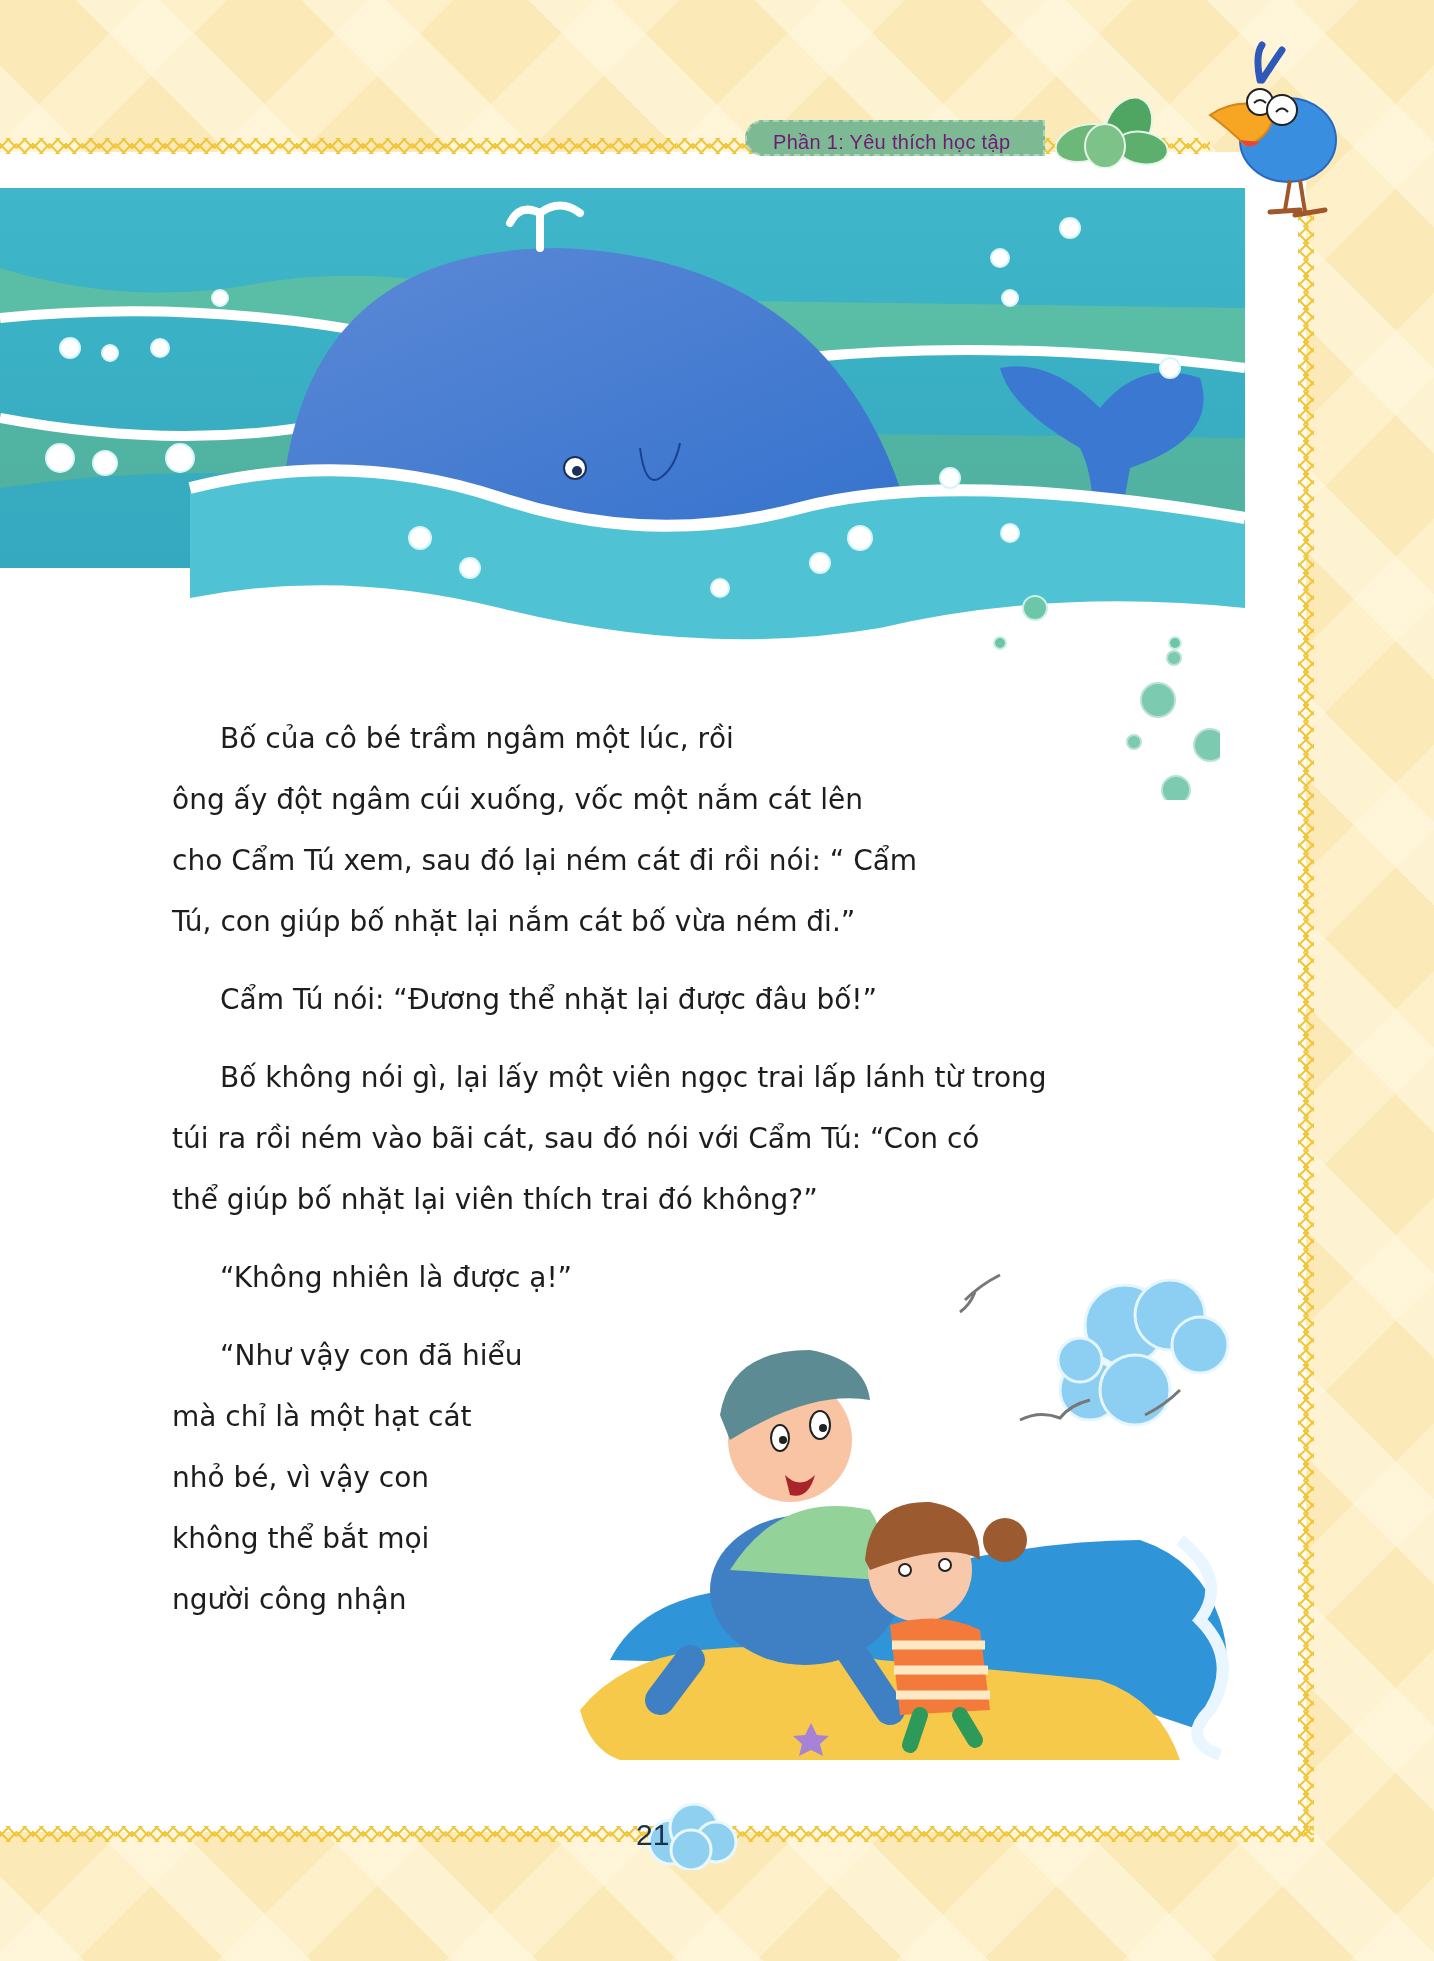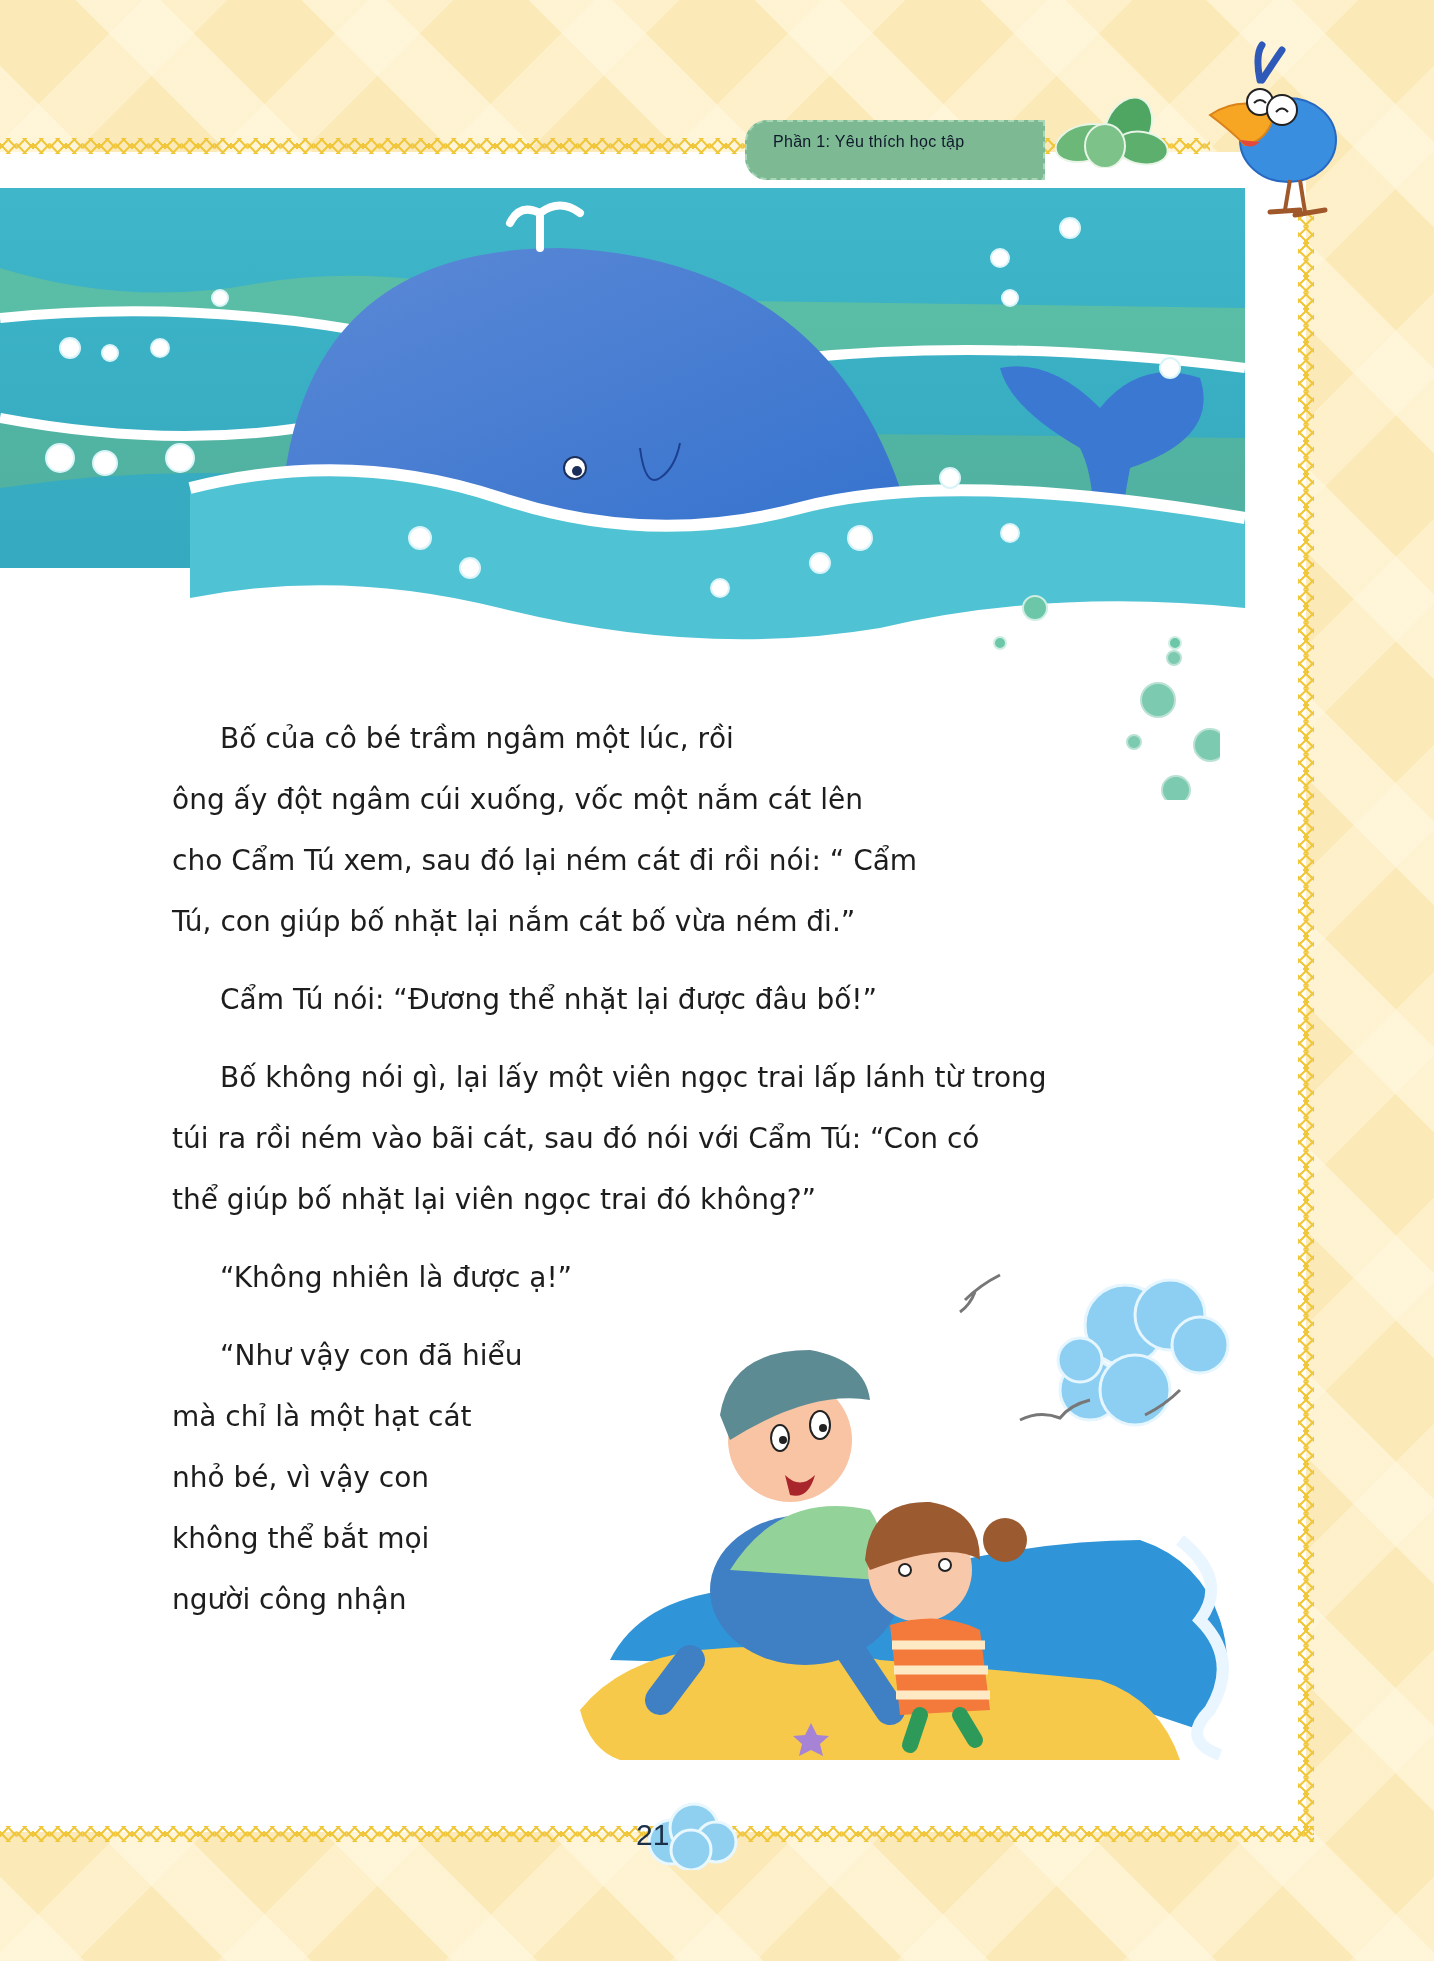--- a/index.html
+++ b/index.html
@@ -15,22 +15,22 @@
       linear-gradient(-45deg,transparent 6px,#f0c63a 6px,#f0c63a 8px,transparent 8px),
       linear-gradient(135deg,transparent 6px,#f0c63a 6px,#f0c63a 8px,transparent 8px),
       linear-gradient(-135deg,transparent 6px,#f0c63a 6px,#f0c63a 8px,transparent 8px);
     background-size:16.5px 16px;background-position:0 0;}
   .chain-v{position:absolute;width:16px;
     background-image:linear-gradient(45deg,transparent 6px,#f0c63a 6px,#f0c63a 8px,transparent 8px),
       linear-gradient(-45deg,transparent 6px,#f0c63a 6px,#f0c63a 8px,transparent 8px),
       linear-gradient(135deg,transparent 6px,#f0c63a 6px,#f0c63a 8px,transparent 8px),
       linear-gradient(-135deg,transparent 6px,#f0c63a 6px,#f0c63a 8px,transparent 8px);
     background-size:16px 16.5px;}
-  .header-tag{position:absolute;left:745px;top:120px;width:300px;height:60px;border-radius:22px 0 0 22px;
-    background:#7dba94;border:2px dashed #a9d6b6;box-sizing:border-box;color:#0f172a;font-size:16px;
+  .header-tag{position:absolute;left:745px;top:120px;width:300px;height:36px;border-radius:22px 0 0 22px;
+    background:#7dba94;border:2px dashed #a9d6b6;box-sizing:border-box;color:#701a75;font-size:20px;
     line-height:40px;padding-left:26px;font-family:"Liberation Sans",sans-serif;letter-spacing:0.3px;}
   .leaves{position:absolute;left:1050px;top:98px;width:120px;height:70px;}
   .bird{position:absolute;left:1200px;top:40px;width:140px;height:190px;}
   .whale-art{position:absolute;left:0;top:188px;width:1250px;height:470px;}
   .story{position:absolute;left:172px;top:708px;width:1080px;color:#1d1d1d;
     font-family:"DejaVu Sans","Liberation Sans",sans-serif;font-size:28px;line-height:61px;}
   .story p{margin:0;}
   .story .gap{height:17px;}
   .line{display:block;white-space:nowrap;}
   .indent{padding-left:48px;}
@@ -147,21 +147,21 @@
     <span class="line">Tú, con giúp bố nhặt lại nắm cát bố vừa ném đi.”</span>
   </p>
   <div class="gap"></div>
   <p>
     <span class="line indent">Cẩm Tú nói: “Đương thể nhặt lại được đâu bố!”</span>
   </p>
   <div class="gap"></div>
   <p>
     <span class="line indent">Bố không nói gì, lại lấy một viên ngọc trai lấp lánh từ trong</span>
     <span class="line">túi ra rồi ném vào bãi cát, sau đó nói với Cẩm Tú: “Con có</span>
-    <span class="line">thể giúp bố nhặt lại viên ngọc trai đó không?”</span>
+    <span class="line">thể giúp bố nhặt lại viên thích trai đó không?”</span>
   </p>
   <div class="gap"></div>
   <p>
     <span class="line indent">“Không nhiên là được ạ!”</span>
   </p>
   <div class="gap"></div>
   <p class="narrow">
     <span class="line indent">“Như vậy con đã hiểu</span>
     <span class="line">mà chỉ là một hạt cát</span>
     <span class="line">nhỏ bé, vì vậy con</span>

